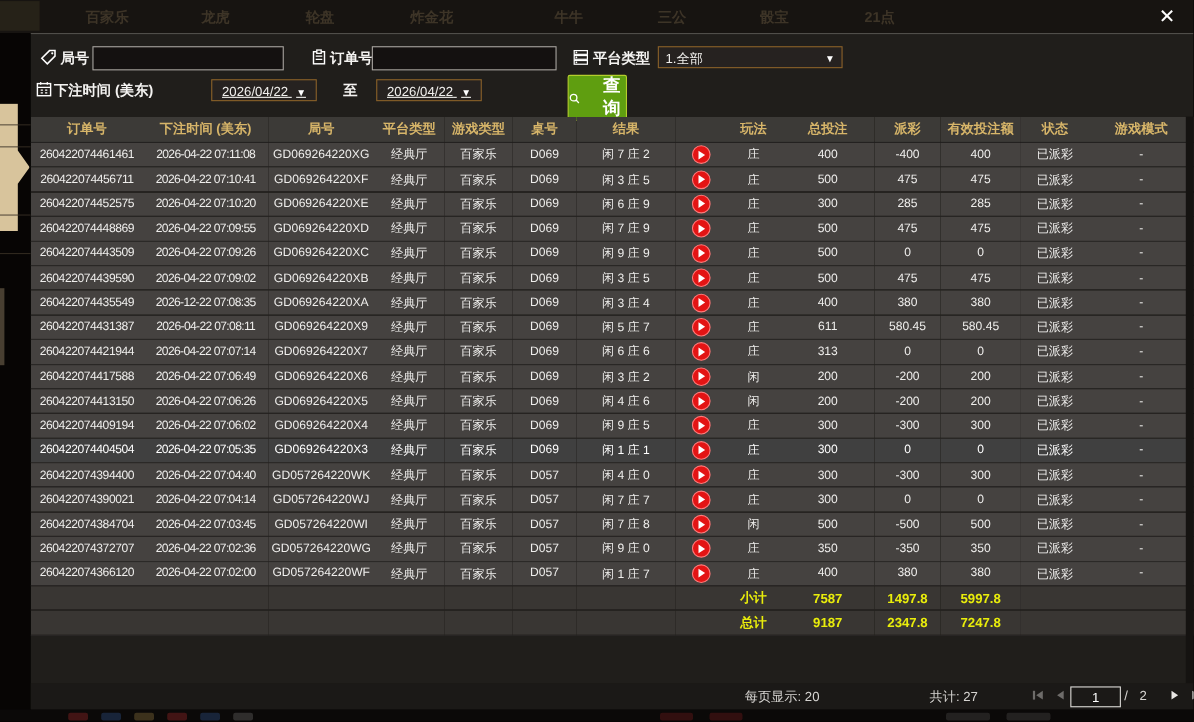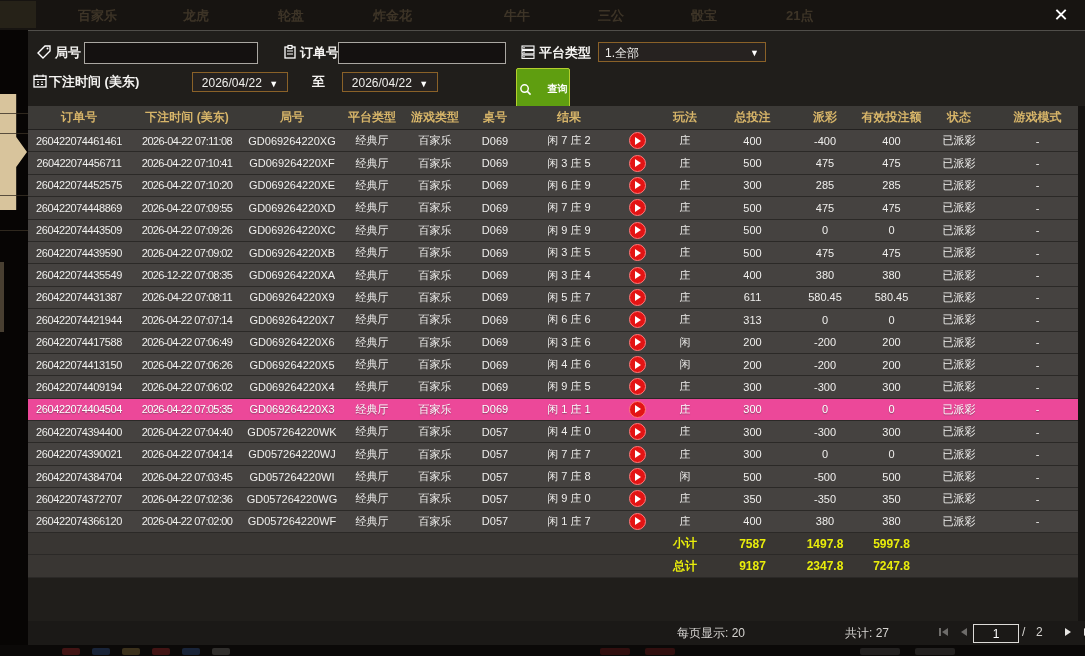--- a/index.html
+++ b/index.html
@@ -26,42 +26,42 @@
          border-top:1px solid #504e4a;box-sizing:border-box;}
 
   
   .f-label{position:absolute;font-size:13px;font-weight:700;color:#f4f3f1;white-space:nowrap;}
   .f-icon{position:absolute;width:16px;height:16px;}
   .f-input{position:absolute;height:20px;background:#141110;border:1px solid #aaa7a2;color:#eee;
            font-size:12px;padding:0 4px;box-sizing:content-box;}
   .f-select{position:absolute;height:20px;background:#262220;border:1px solid #8a6128;color:#f0efec;
             font-size:12px;line-height:20px;padding:0 6px;cursor:pointer;box-sizing:border-box;}
   .f-select .arr{float:right;font-size:9px;color:#fff;margin-left:6px;}
-  .date-sel{text-align:left;}
+  .date-sel{text-align:left;text-decoration:underline;}
   .date-sel .arr{margin-left:4px;float:none;}
   .btn-search{position:absolute;left:488px;top:37px;width:54px;height:42px;background:#5f9e10;
-              border:1px solid #b4ce2d;border-radius:2px;color:#fff;font-size:10px;font-weight:700;
+              border:1px solid #b4ce2d;border-radius:2px;color:#fff;font-size:16px;font-weight:700;
               cursor:pointer;display:flex;align-items:center;justify-content:center;gap:16px;padding:0;}
 
   
   table.grid{position:absolute;left:0;top:75px;width:1057px;border-collapse:collapse;table-layout:fixed;}
   table.grid th{height:23px;background:#3c3a37;color:#d7b569;font-size:12px;font-weight:700;
                 border-bottom:1px solid #232120;white-space:nowrap;overflow:hidden;padding:0;}
   table.grid td{height:21.4px;background:#454240;color:#efeeec;font-size:11px;text-align:center;
                 border-bottom:1px solid #2b2927;white-space:nowrap;overflow:hidden;padding:0;}
   td.c-order{text-align:left;padding-left:3px;letter-spacing:-.4px;}
   td.c-time{letter-spacing:-.6px;}
   td.r{text-align:right;padding-right:6px;}
   td.r2{text-align:right;padding-right:20px;}
   td.pc-red{color:#da1e3e;}
   td.pc-green{color:#3bdb12;}
   td.pc-white{color:#efeeec;}
   td.status{color:#2fd32f;}
   td.mode{color:#b7b5b2;}
-  tr.hl td{background:#ec4899;color:#ffffff;text-shadow:0 1px 1px rgba(70,70,70,.55);}
+  tr.hl td{background:#404040;color:#ffffff;text-shadow:0 1px 1px rgba(70,70,70,.55);}
   tr.total td{background:#393633;color:#e9ed0b;font-weight:700;font-size:12px;}
   .play{display:inline-block;width:15px;height:15px;border-radius:50%;background:#e31414;
         border:1px solid #ff7a7a;position:relative;vertical-align:middle;cursor:pointer;}
   .play i{position:absolute;left:5px;top:3.5px;width:0;height:0;border-left:6px solid #fff;
           border-top:4px solid transparent;border-bottom:4px solid transparent;}
   .scroll-track{position:absolute;right:0;top:75px;width:7px;height:518px;background:#151311;}
 
   
   .m-footer{position:absolute;left:0;bottom:0;width:1057px;height:24px;background:#1b1917;
             font-size:12px;color:#d6d4d1;}
@@ -330,21 +330,21 @@
             <td class="status">已派彩</td>
             <td class="mode">-</td>
           </tr>
           <tr>
             <td class="c-order">260422074417588</td>
             <td class="c-time">2026-04-22 07:06:49</td>
             <td class="">GD069264220X6</td>
             <td class="">经典厅</td>
             <td class="">百家乐</td>
             <td class="">D069</td>
-            <td class="">闲 3 庄 6</td>
+            <td class="">闲 3 庄 2</td>
             <td class=""><span class="play"><i></i></span></td>
             <td class="">闲</td>
             <td class="r">200</td>
             <td class="r pc-green">-200</td>
             <td class="r2">200</td>
             <td class="status">已派彩</td>
             <td class="mode">-</td>
           </tr>
           <tr>
             <td class="c-order">260422074413150</td>

